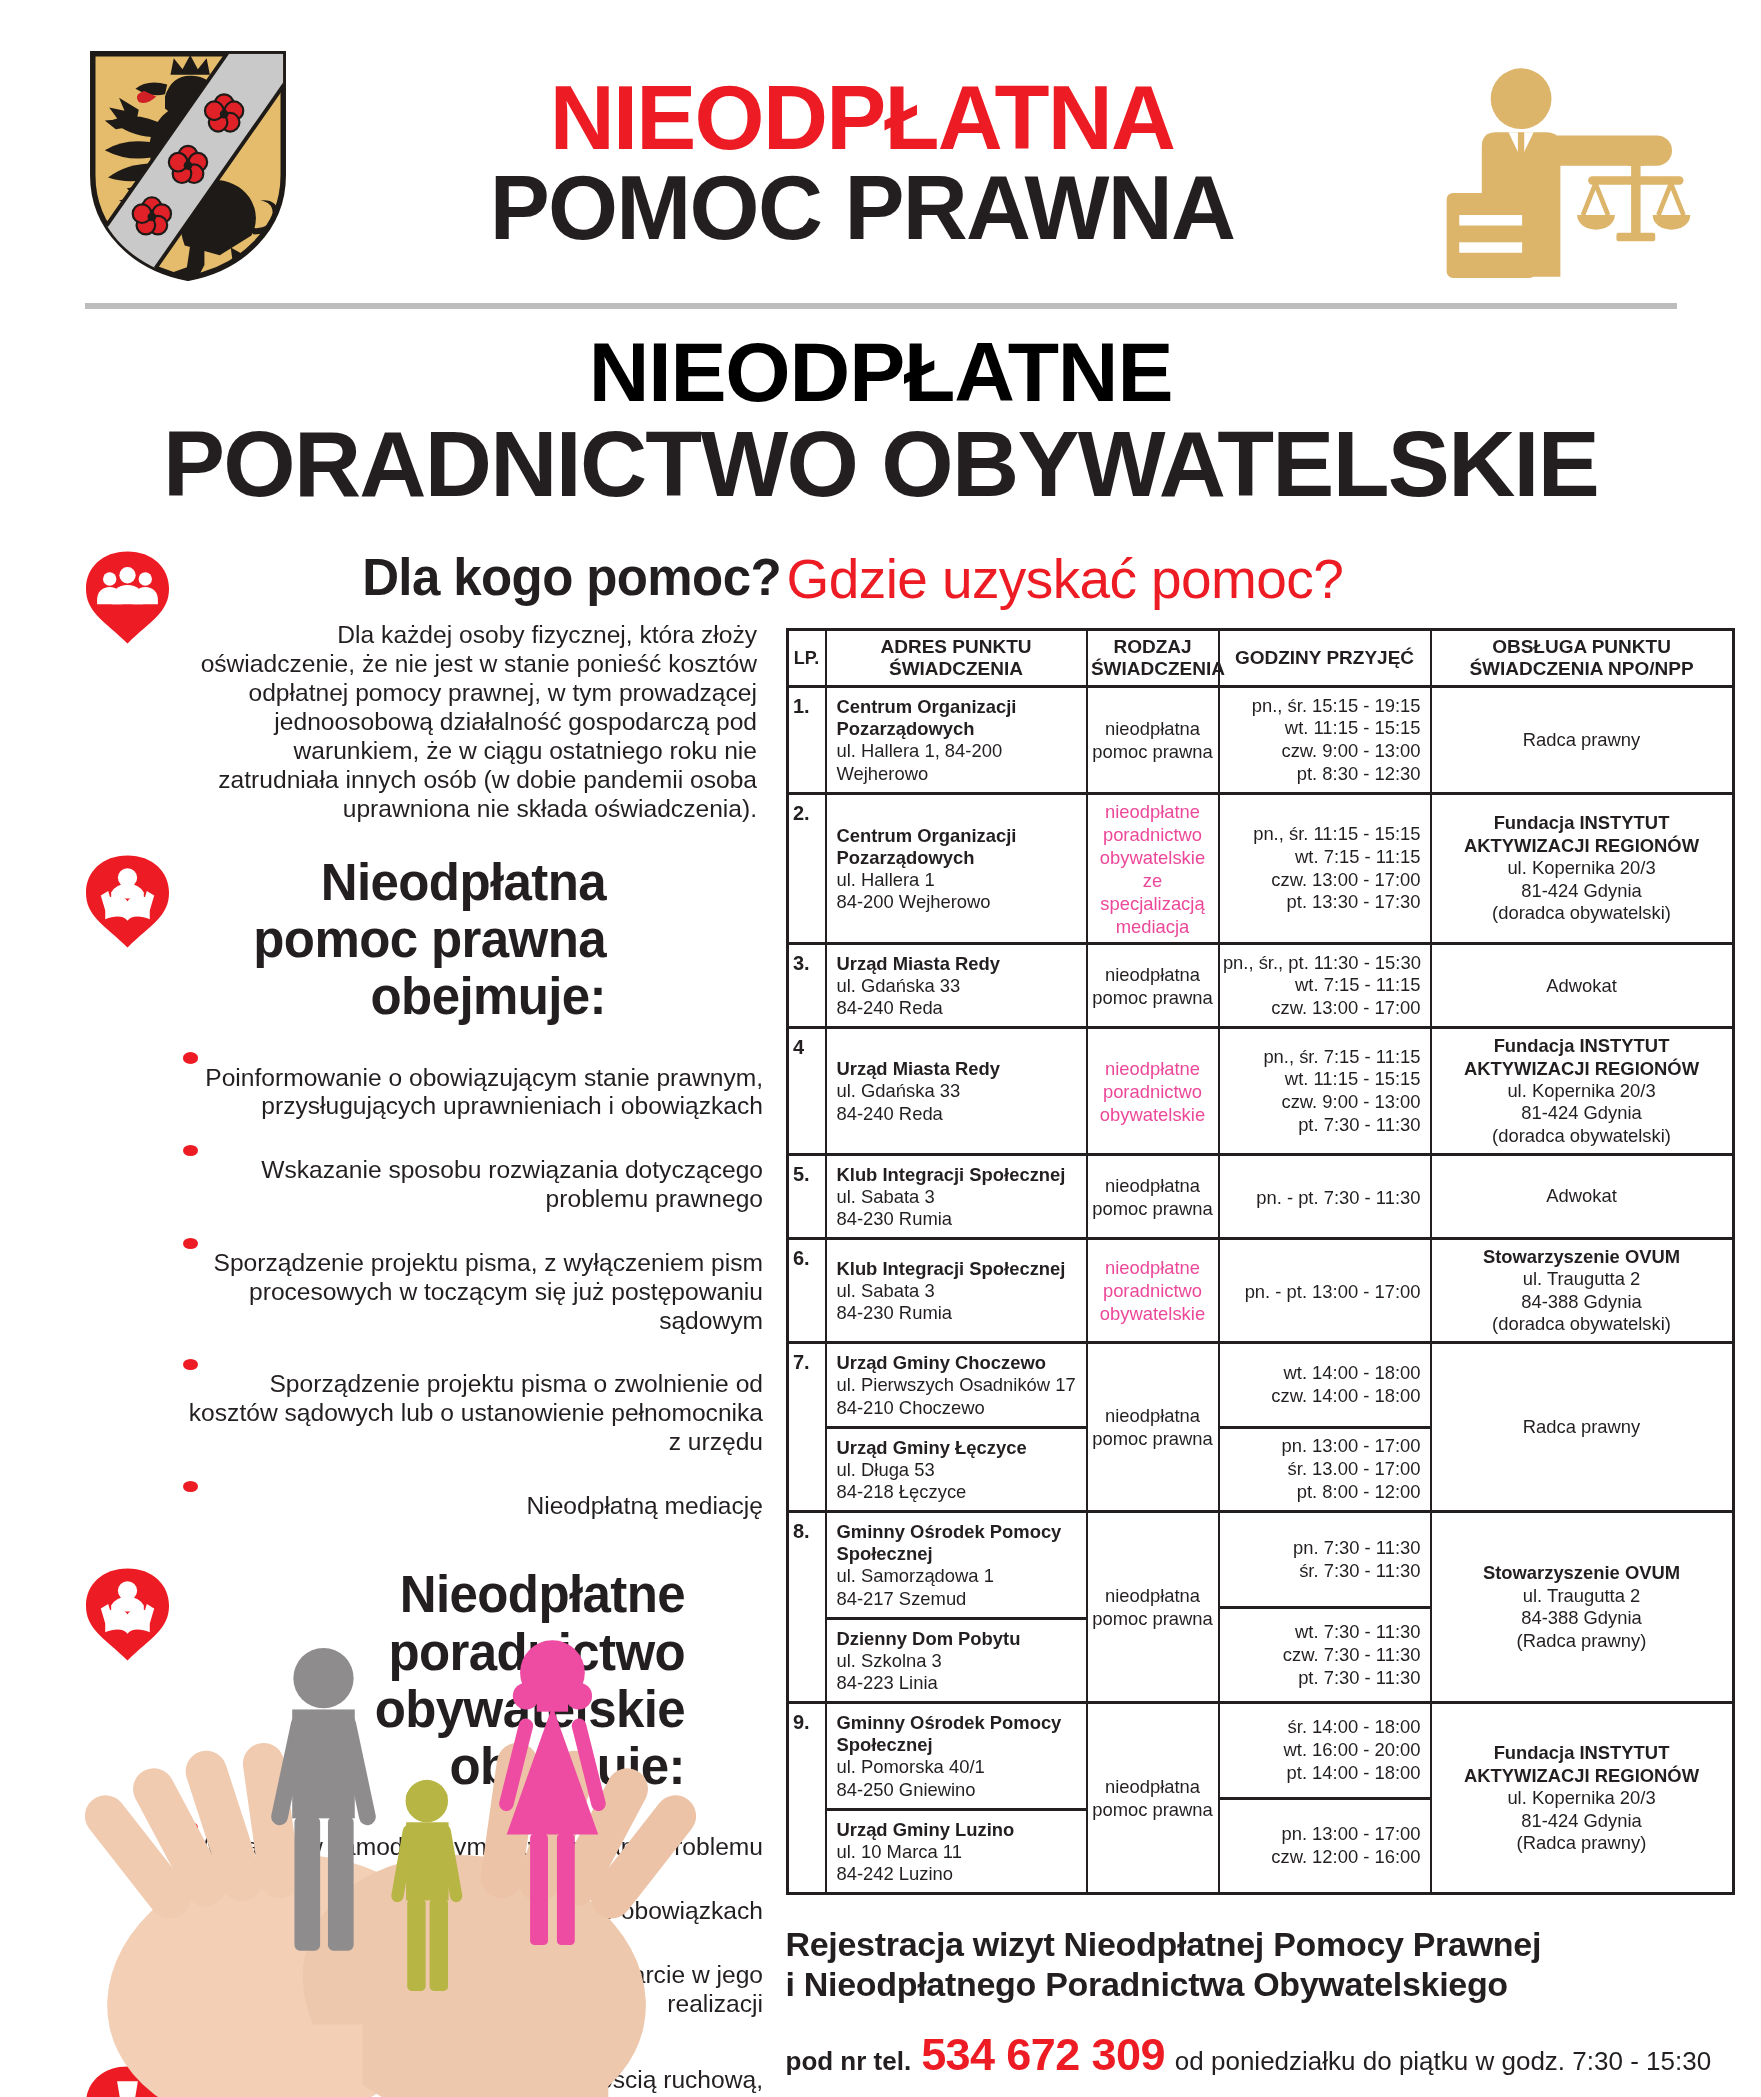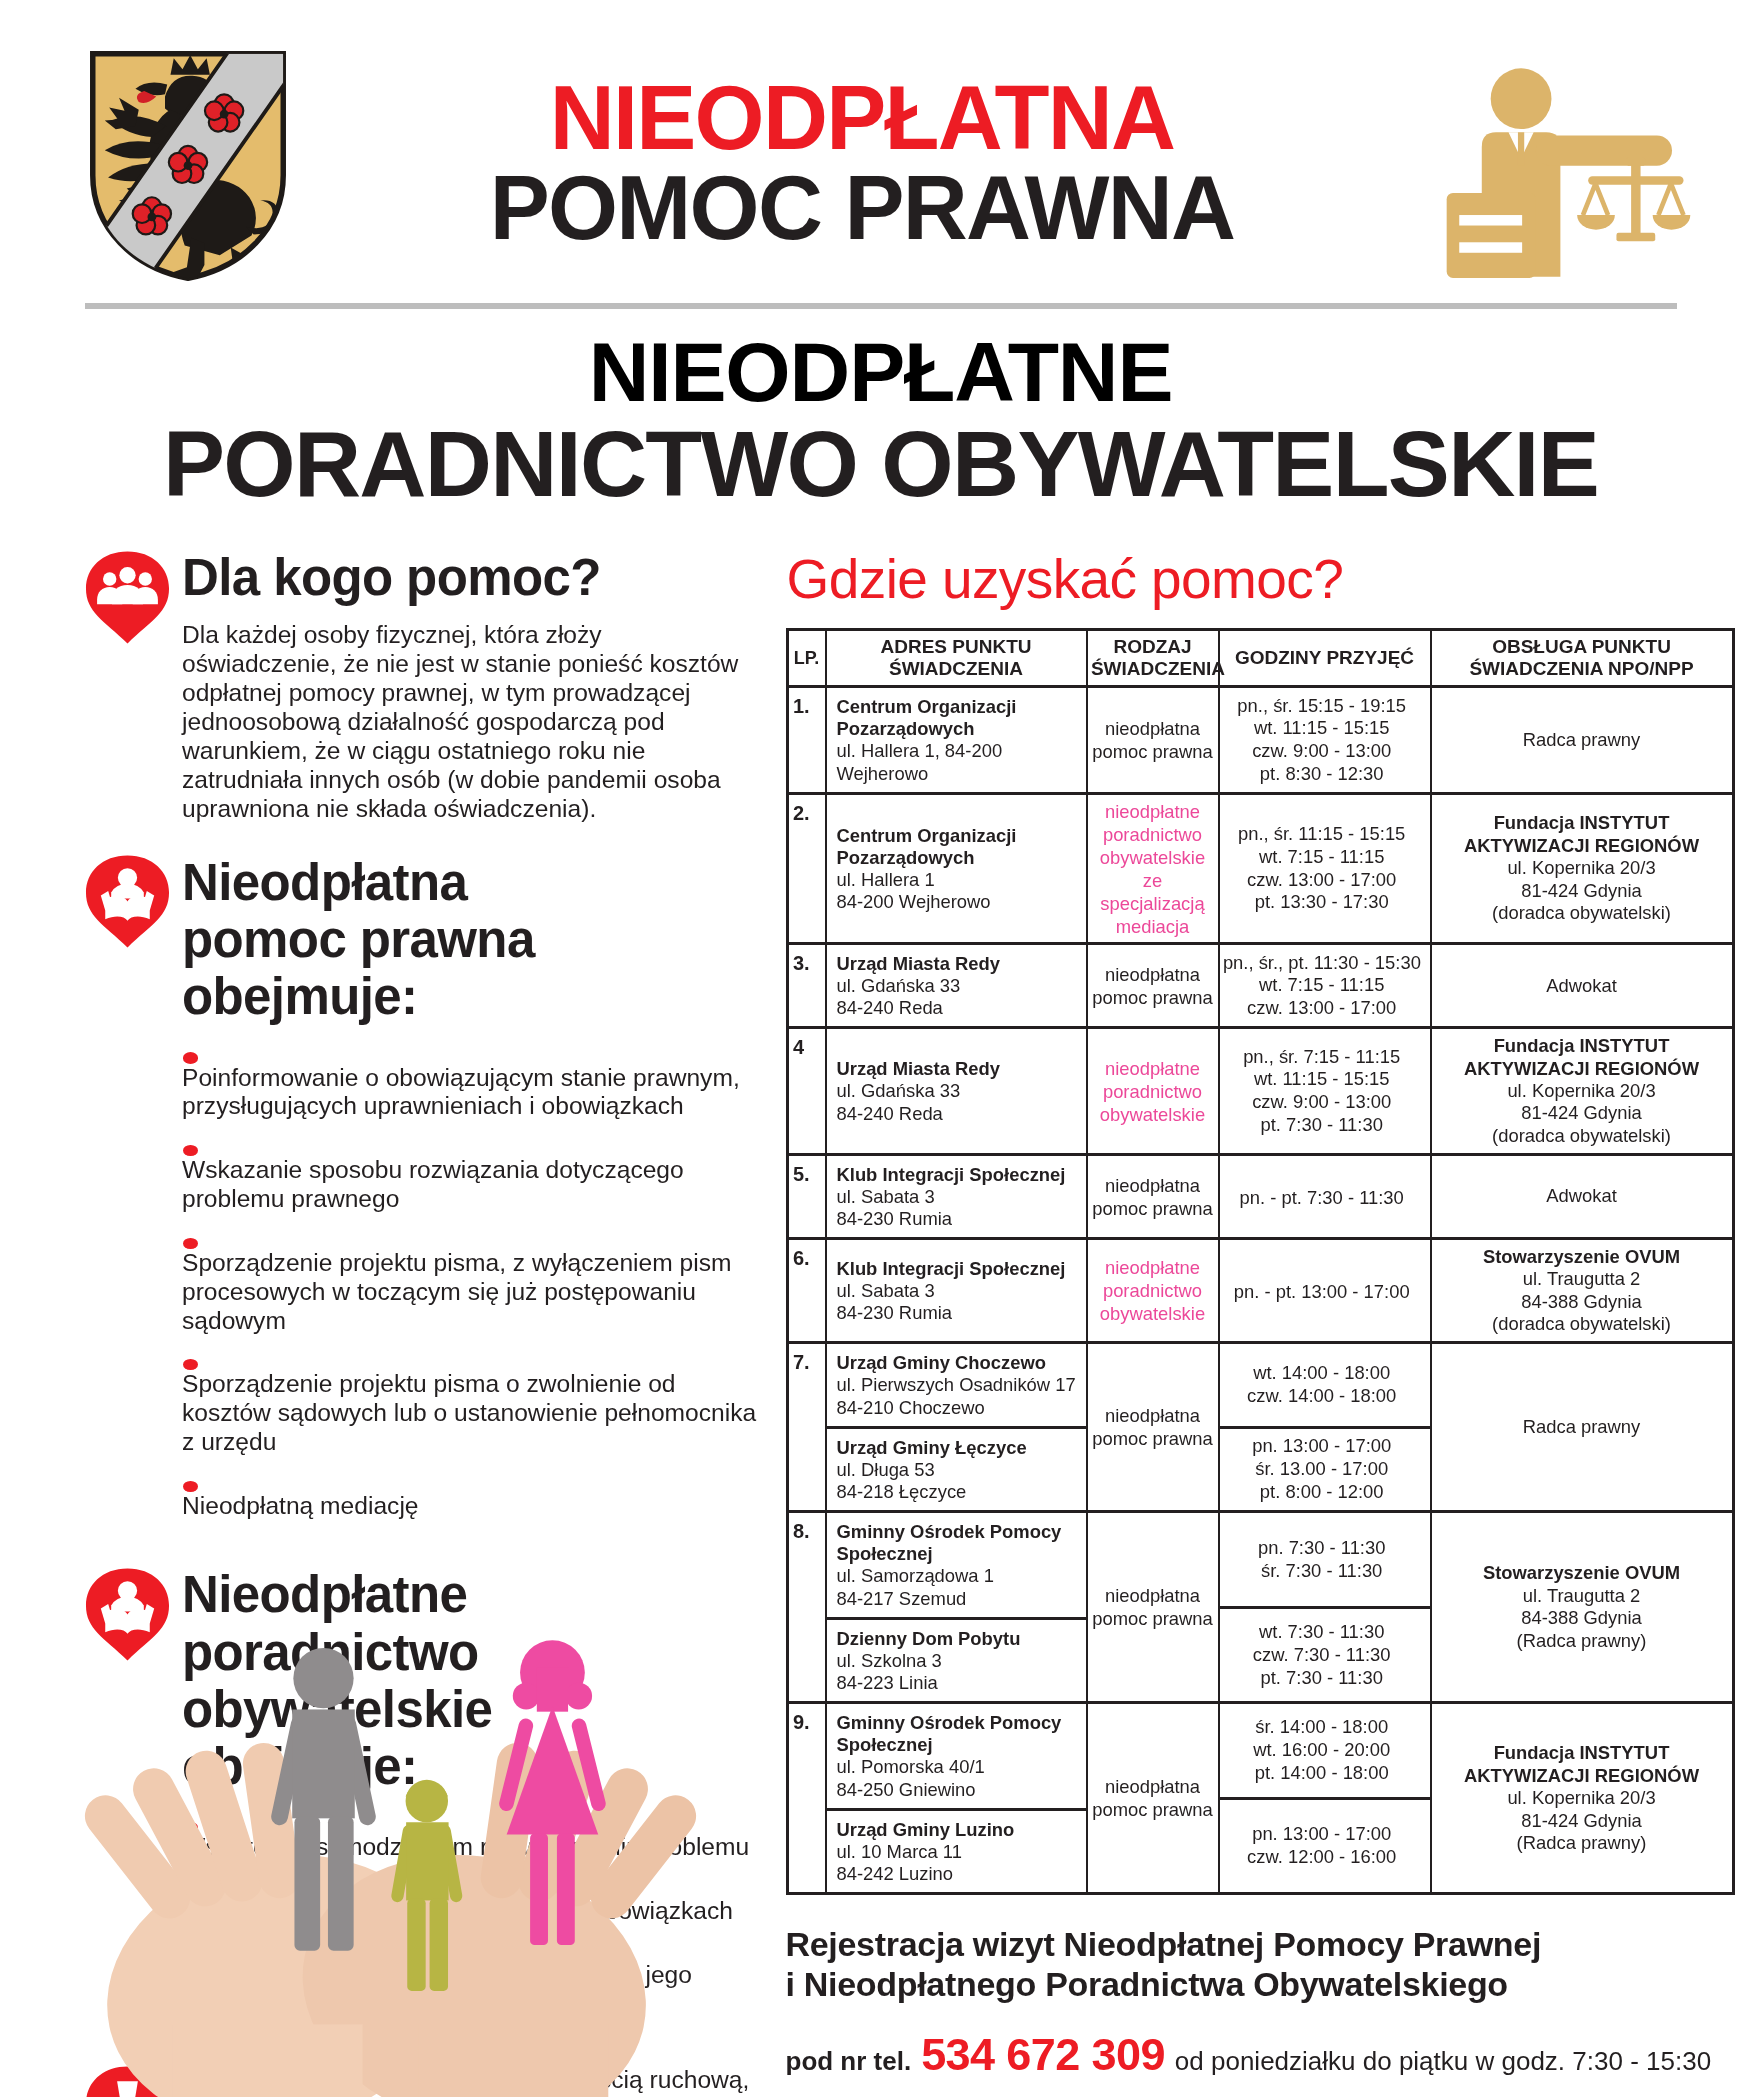--- a/index.html
+++ b/index.html
@@ -20,42 +20,42 @@
   .sub-black{font-size:93px;font-weight:800;color:#231f20;letter-spacing:-1.7px;margin-top:3.4px;}
 
   
   .main{display:flex;align-items:flex-start;padding:0 31px 0 83px;margin-top:36px;}
   .leftcol{width:698px;flex:none;}
   .rightcol{flex:1;margin-left:4.5px;}
 
   .section{display:flex;margin-bottom:28px;}
   .pinbox{width:99px;flex:none;}
   .pin{width:89px;height:101px;}
-  .sectext{flex:1;padding-top:2.2px;}
+  .sectext{flex:1;padding-top:2.2px;text-align:right;}
   .sec-h{font-size:51px;font-weight:800;line-height:1.12;letter-spacing:-0.6px;}
   .sec-p{font-size:24.6px;line-height:1.18;margin-top:14.5px;max-width:575px;}
   .bullets{margin-top:19px;}
   .bullet{display:flex;margin-bottom:15.6px;max-width:581px;flex-direction:column;}
   .dot{width:15px;height:11.2px;border-radius:50%;background:#ed1c24;flex:none;margin:8.4px 14.5px 0 1.1px;}
   .btext{font-size:24.6px;line-height:1.17;}
   .notice-p{font-size:24.6px;line-height:1.26;max-width:581px;}
 
   .photo{position:absolute;left:78px;bottom:0;width:625px;height:497px;}
 
   
   .tbl-title{font-size:55px;font-weight:400;color:#ed1c24;letter-spacing:-0.6px;margin:0 0 17px 1.1px;}
   .tbl{border:3.4px solid #231f20;width:949px;box-sizing:border-box;}
   .trow{display:flex;border-top:3.4px solid #231f20;align-items:stretch;}
   .trow:first-child{border-top:none;}
   .cell{border-left:2.2px solid #231f20;box-sizing:border-box;display:flex;flex-direction:column;justify-content:center;}
   .cell:first-child{border-left:none;}
   .c-lp{width:36px;justify-content:flex-start;padding:6.7px 2.2px 0 4.5px;font-weight:700;font-size:20px;}
   .c-addr{width:261px;padding:0;}
   .c-serv{width:132px;text-align:center;padding:4.5px 4.5px;}
-  .c-hours{width:212px;text-align:center;}
+  .c-hours{width:212px;text-align:right;}
   .c-prov{flex:1;text-align:center;padding:5.6px 6.7px;}
   .thead .cell{justify-content:center;text-align:center;font-weight:700;font-size:19px;line-height:1.15;padding:5.6px 3.4px;min-height:51px;}
   .thead .c-lp{padding:5.6px 1.1px;font-size:18px;justify-content:center;}
   .loc{padding:7.8px 7.8px 6.7px 10px;display:flex;flex-direction:column;justify-content:flex-start;}
   .c-addr.split .loc{flex:1;justify-content:center;}
   .loc.b2{border-top:3.4px solid #231f20;}
   .nm{font-weight:700;font-size:18.4px;line-height:1.2;}
   .al{font-size:18.4px;line-height:1.22;}
   .serv{font-size:18.4px;line-height:1.25;}
   .serv.red{color:#ec4899;}

